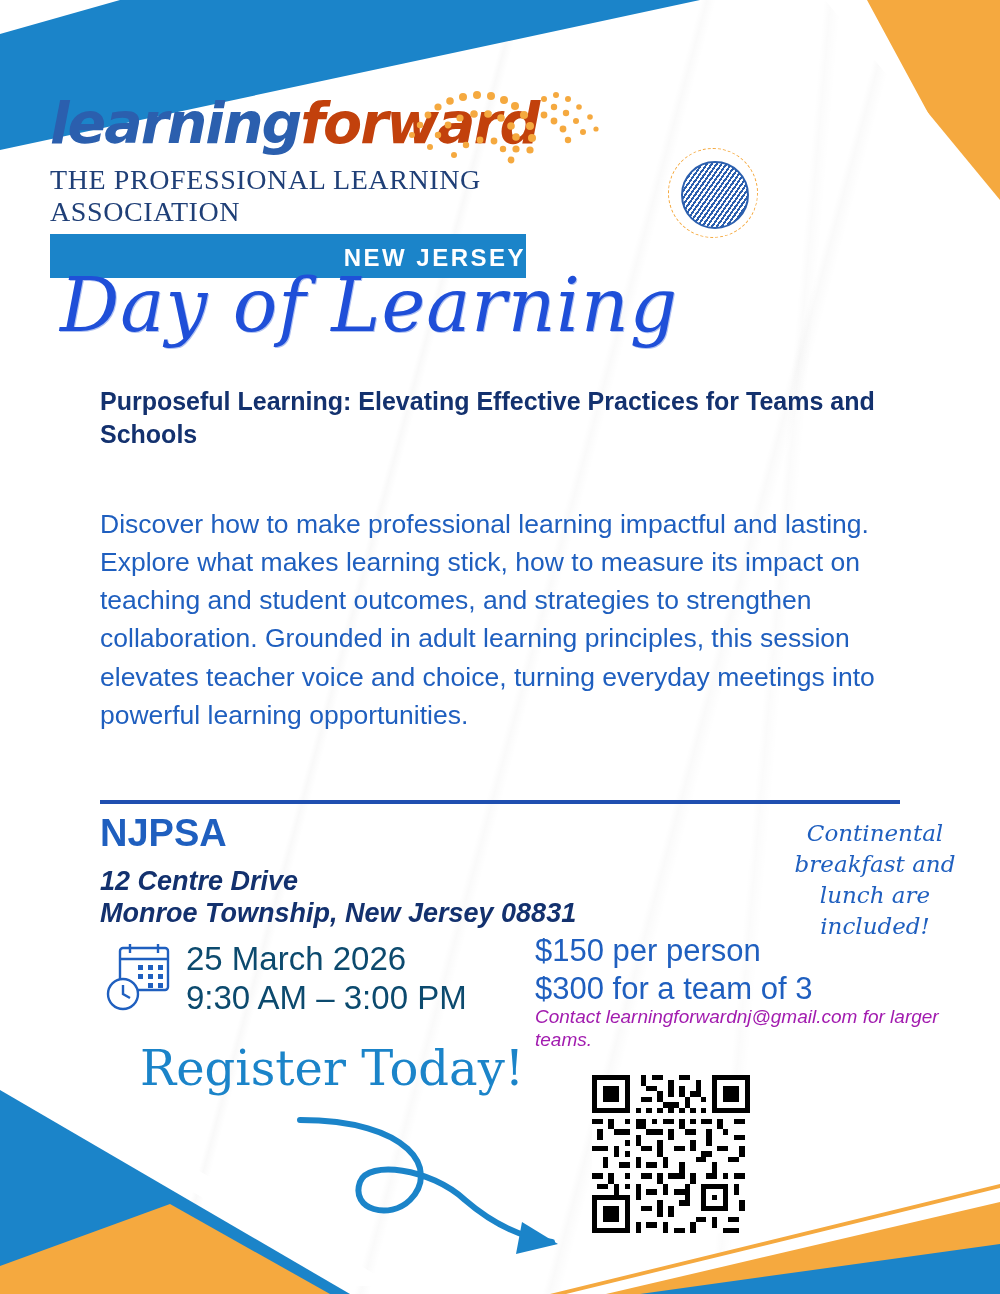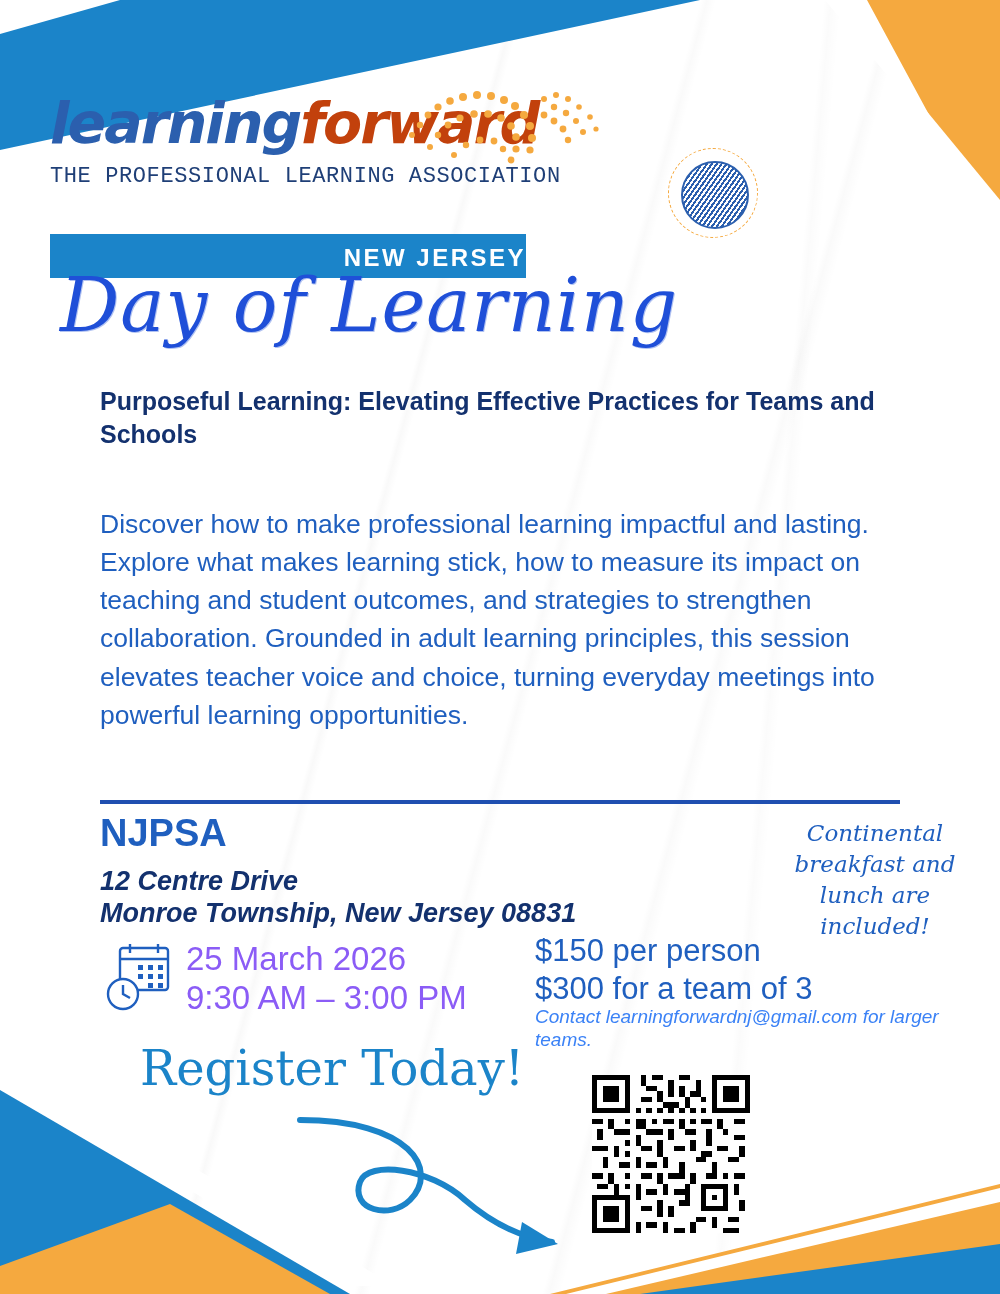--- a/index.html
+++ b/index.html
@@ -139,24 +139,24 @@
     font-size: 57px;
     font-weight: bold;
     letter-spacing: -2px;
     line-height: 1;
     color: #2b5fae;
     font-style: italic;
   }
   .logo-word .fwd { color: #c2410c; }
   .logo-tagline {
     margin-top: 12px;
-    font-size: 22px;
+    font-size: 28px;
     letter-spacing: 0.6px;
     color: #1f3f77;
-    font-family: Liberation Mono, monospace;
+    font-family: Liberation Serif, serif;
   }
   
   .swirl {
     position: absolute;
     left: 318px;
     top: -40px;
     width: 260px;
     height: 120px;
   }
 
@@ -264,41 +264,41 @@
     top: 942px;
     width: 76px;
     height: 70px;
   }
   .datetime-text {
     position: absolute;
     left: 186px;
     top: 940px;
     font-size: 33px;
     line-height: 1.18;
-    color: #8b5cf6;
+    color: #0c4a6e;
   }
 
   
   .price {
     position: absolute;
     left: 535px;
     top: 932px;
     font-size: 31px;
     line-height: 1.22;
     color: #1f5fbf;
   }
   .price-note {
     position: absolute;
     left: 535px;
     top: 1005px;
     width: 440px;
     font-size: 19px;
     font-style: italic;
     line-height: 1.22;
-    color: #3b82f6;
+    color: #a21caf;
   }
 
   
   .register {
     position: absolute;
     left: 140px;
     top: 1040px;
     font-family: "DejaVu Serif", serif;
     font-size: 48px;
     color: #1b84c9;

